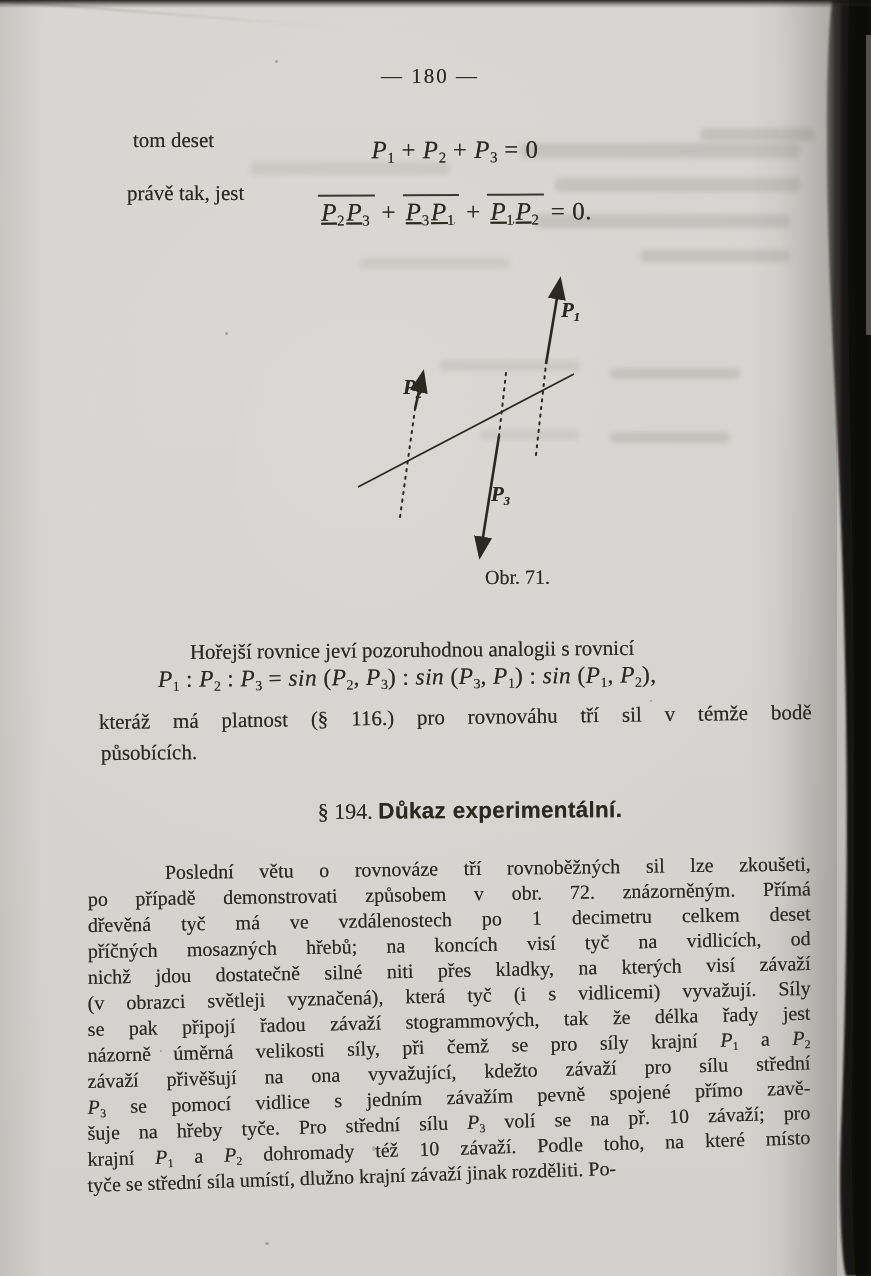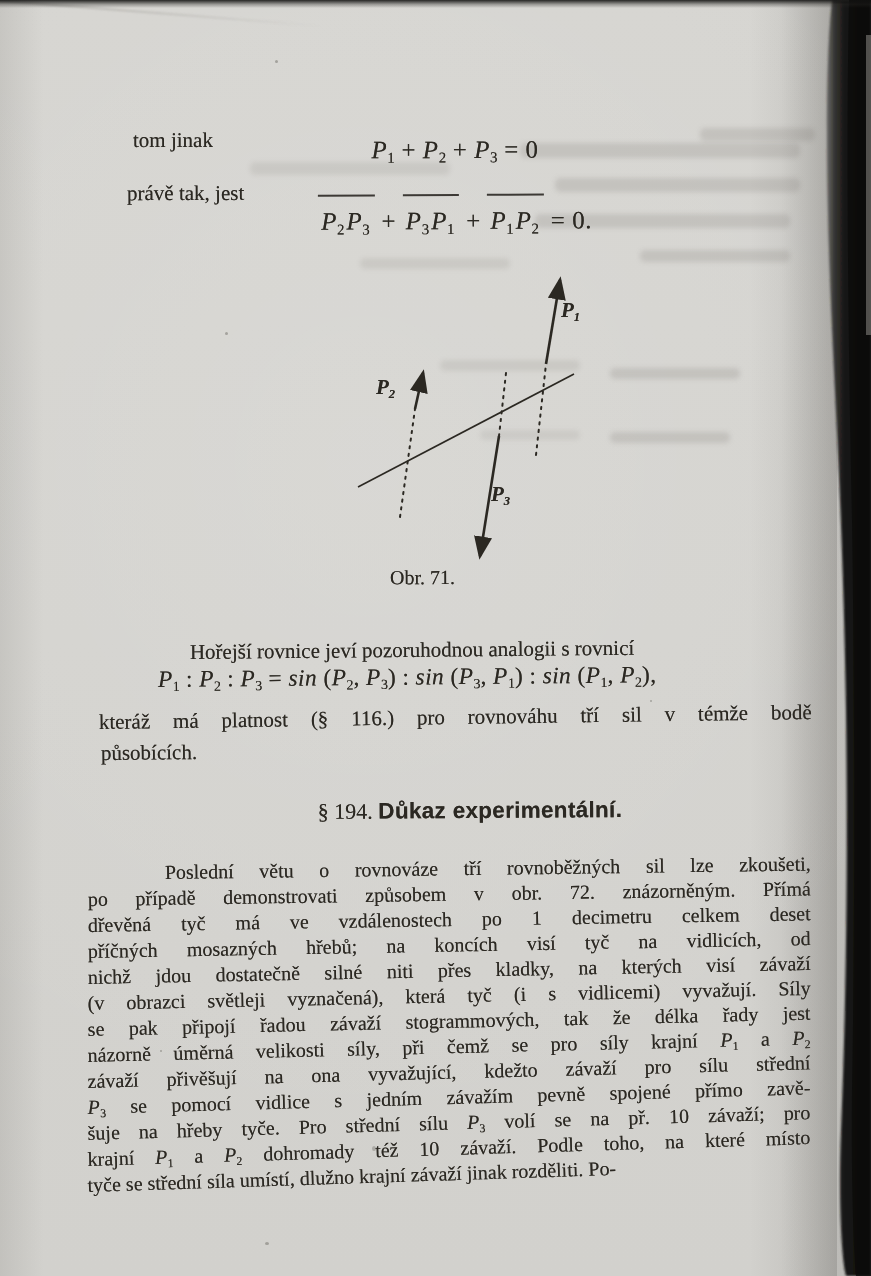--- a/index.html
+++ b/index.html
@@ -28,31 +28,31 @@
 
   
   .page-number{left:300px;top:64px;width:260px;text-align:center;font-size:21px;letter-spacing:2px;}
   .lead1{left:133px;top:128px;font-size:21px;transform:rotate(-0.1deg);}
   .lead2{left:127px;top:181px;font-size:21px;transform:rotate(-0.15deg);}
   .eq{font-size:25px;letter-spacing:0.5px;white-space:nowrap;}
   .eq1{left:240px;top:136px;width:430px;text-align:center;transform:rotate(-0.25deg);}
   .eq2{left:240px;top:194px;width:430px;text-align:center;transform:rotate(-0.3deg);}
   .vr{font-style:italic;}
   sub{font-size:0.6em;vertical-align:-0.3em;line-height:0;letter-spacing:0;}
-  .ol{display:inline-block;border-top:2px solid rgba(43,40,35,0.9);padding:12px 3px 0 3px;line-height:1;}
+  .ol{display:inline-block;border-top:2px solid rgba(43,40,35,0.9);padding:3px 3px 0 3px;line-height:1;text-decoration:underline;}
   .ol sub{margin-right:2px;}
 
   
   .fig-svg{left:340px;top:258px;}
   .flabel{position:absolute;font-size:21px;font-weight:bold;font-style:italic;letter-spacing:0;}
   .flabel sub{font-weight:bold;}
   .fl-p1{left:561px;top:298px;}
-  .fl-p2{left:376px;top:375px;}
+  .fl-p2{left:403px;top:375px;}
   .fl-p3{left:491px;top:482px;font-family:Liberation Serif, serif;}
-  .fig-caption{left:390px;top:566px;width:160px;text-align:left;font-size:20px;transform:rotate(-0.2deg);}
+  .fig-caption{left:390px;top:566px;width:160px;text-align:right;font-size:20px;transform:rotate(-0.2deg);}
 
   
   .an-line1{left:190px;top:640px;font-size:21px;transform:rotate(-0.55deg);transform-origin:0 100%;}
   .an-eq{left:158px;top:666px;font-size:23.5px;white-space:nowrap;letter-spacing:0.4px;
     transform:rotate(-0.55deg);transform-origin:0 100%;}
   .an-line2{left:99px;top:710px;width:713px;font-size:21px;text-align:justify;text-align-last:justify;
     white-space:nowrap;transform:rotate(-0.8deg);transform-origin:0 100%;}
   .an-line3{left:101px;top:741px;font-size:21px;transform:rotate(-0.6deg);transform-origin:0 100%;}
 
   
@@ -95,22 +95,23 @@
   <div class="ghost" style="left:610px;top:368px;width:130px;height:11px;"></div>
   <div class="ghost" style="left:480px;top:430px;width:100px;height:10px;opacity:0.6;"></div>
   <div class="ghost" style="left:610px;top:432px;width:120px;height:11px;"></div>
   <div class="speck" style="left:275px;top:60px;"></div>
   <div class="speck" style="left:225px;top:332px;"></div>
   <div class="speck" style="left:650px;top:700px;width:2px;height:2px;"></div>
   <div class="speck" style="left:160px;top:1050px;width:2px;height:2px;"></div>
   <div class="speck" style="left:372px;top:1146px;width:4px;height:5px;opacity:0.8;"></div>
   <div class="speck" style="left:265px;top:1242px;width:4px;height:3px;"></div>
 
+  <div class="abs page-number">— 180 —</div>
 
-  <div class="abs lead1">tom jinak</div>
+  <div class="abs lead1">tom deset</div>
   <div class="abs eq eq1"><span class="vr">P</span><sub>1</sub> + <span class="vr">P</span><sub>2</sub> + <span class="vr">P</span><sub>3</sub> = 0</div>
   <div class="abs lead2">právě tak, jest</div>
   <div class="abs eq eq2"><span class="ol"><span class="vr">P</span><sub>2</sub><span class="vr">P</span><sub>3</sub></span> + <span class="ol"><span class="vr">P</span><sub>3</sub><span class="vr">P</span><sub>1</sub></span> + <span class="ol"><span class="vr">P</span><sub>1</sub><span class="vr">P</span><sub>2</sub></span> = 0.</div>
 
   <svg class="abs fig-svg" width="250" height="320" viewBox="0 0 250 320">
     <defs>
       <marker id="arrow" markerWidth="10" markerHeight="9" refX="7.5" refY="3.5" orient="auto">
         <polygon points="0,0 9,3.5 0,7" fill="#2b2822"></polygon>
       </marker>
     </defs>

